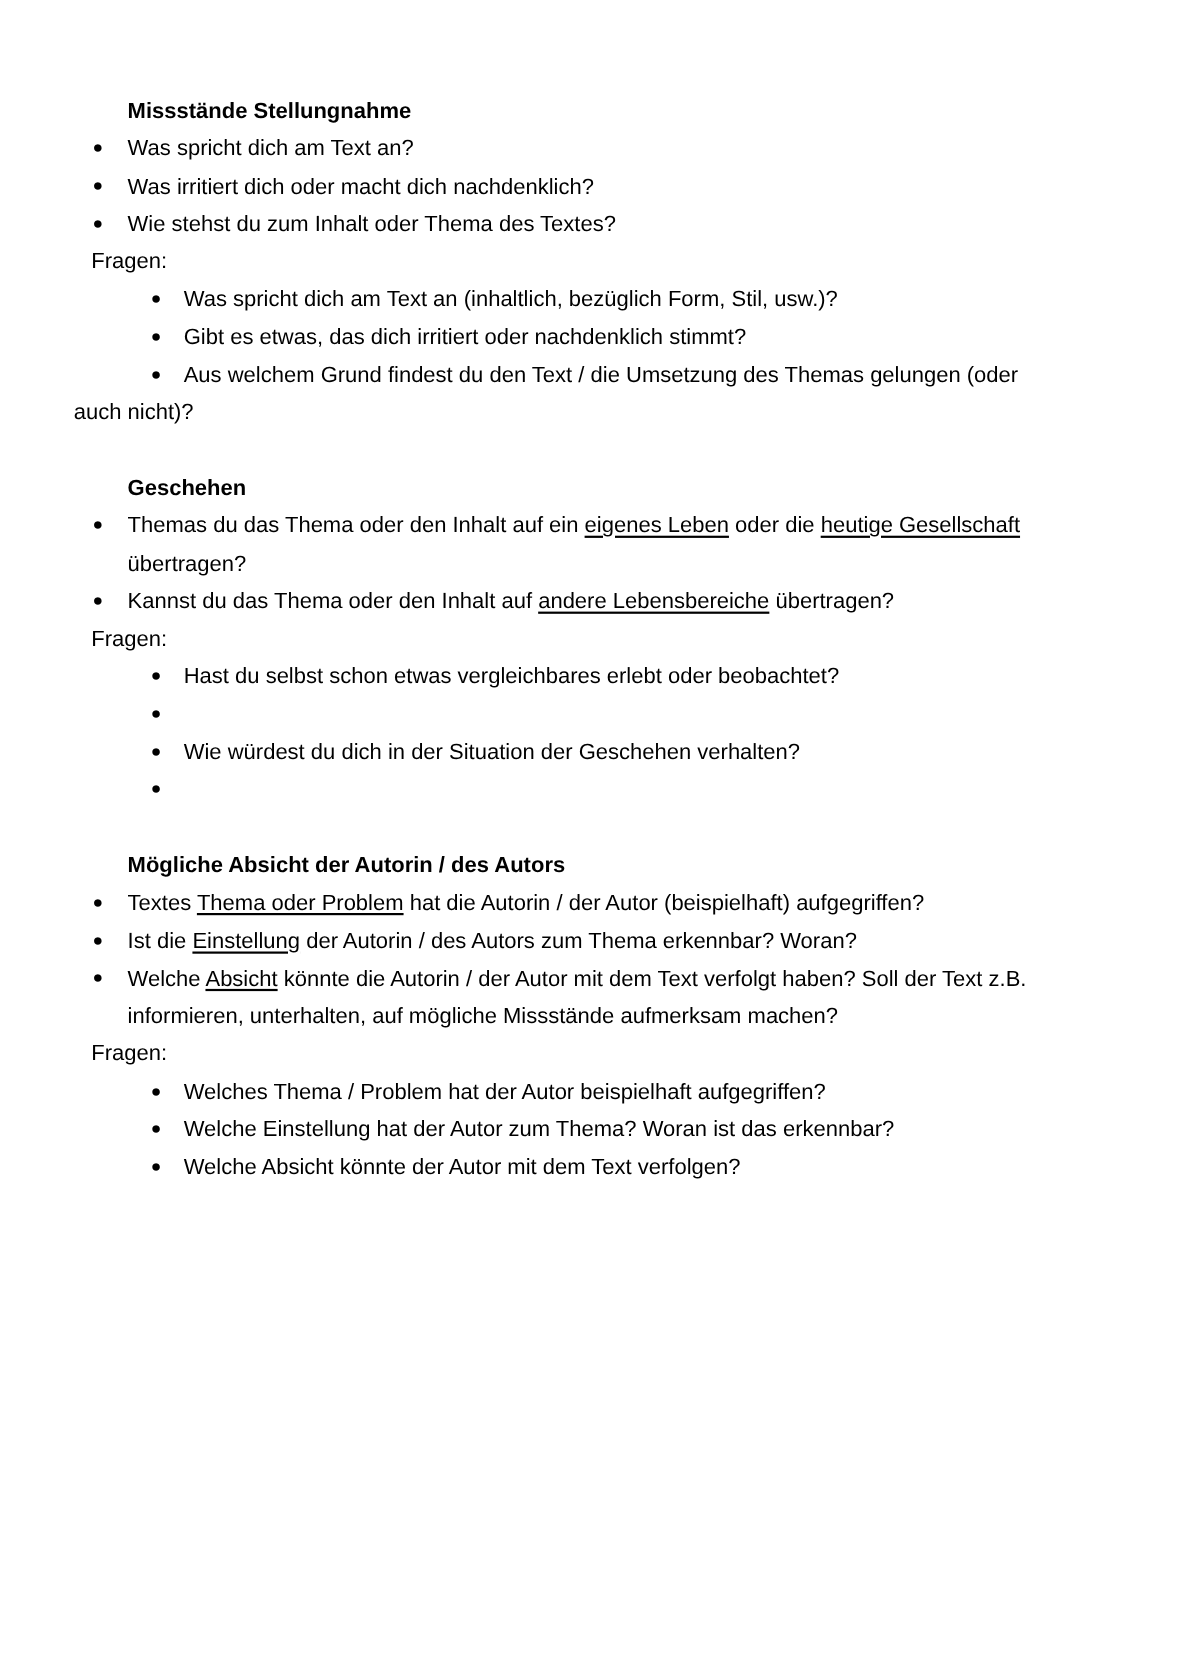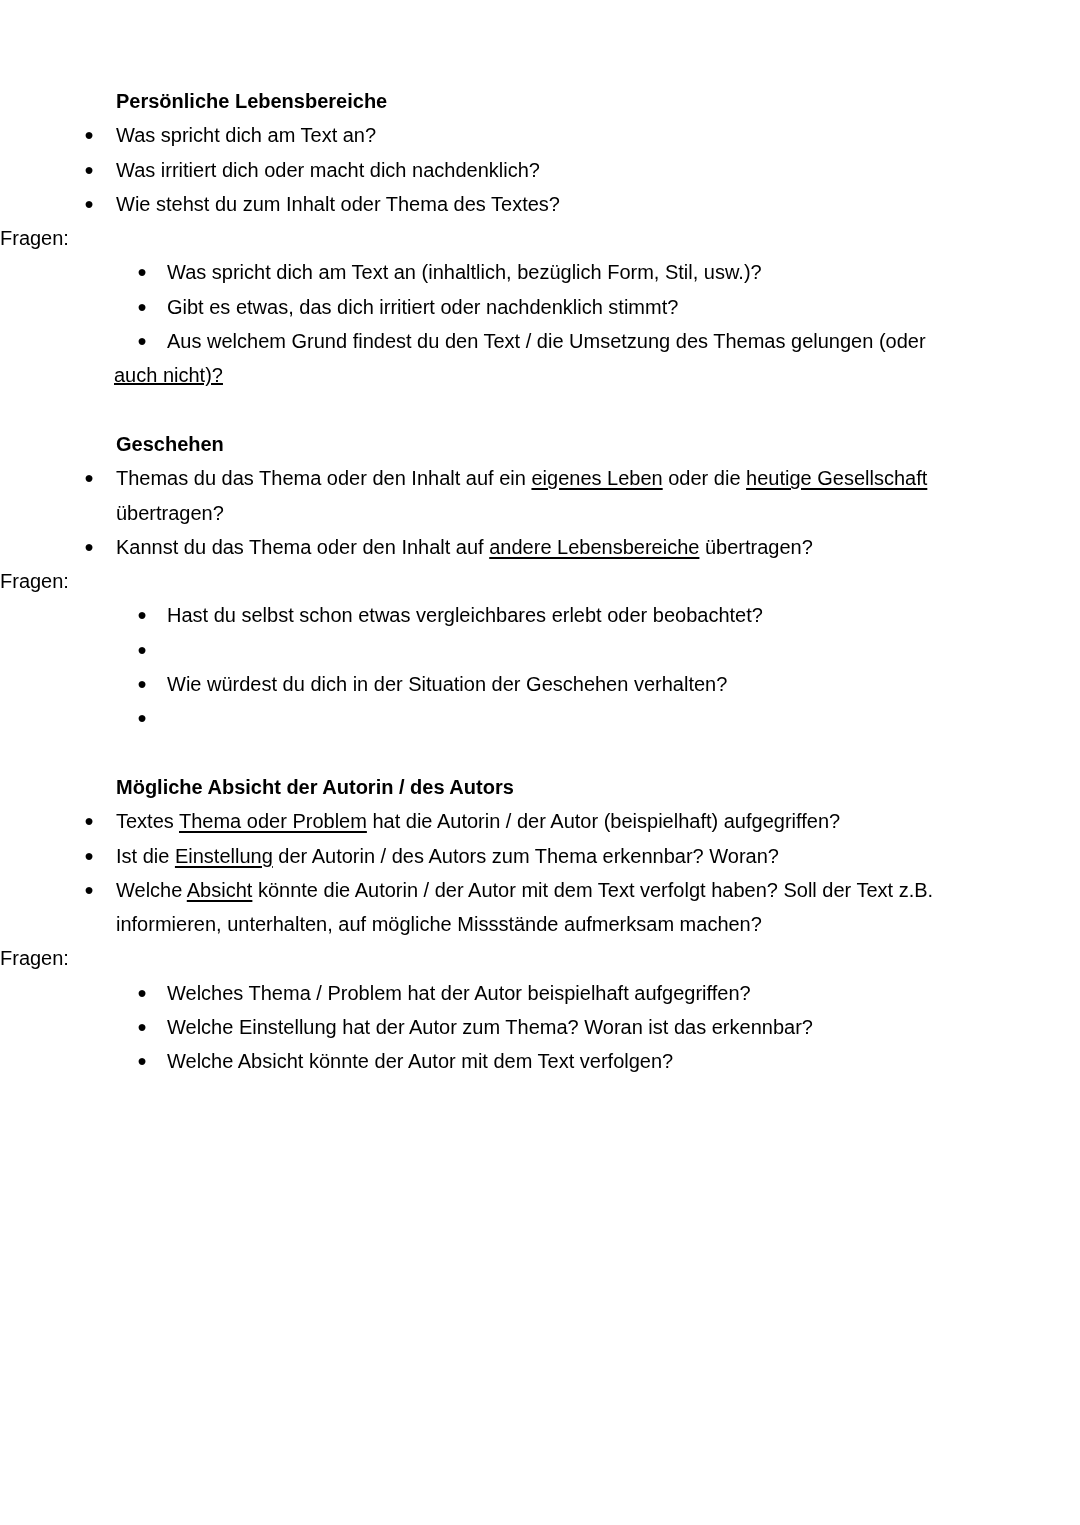--- a/index.html
+++ b/index.html
@@ -6,34 +6,34 @@
     body {
       width: 1080px; height: 1525px; position: relative; overflow: hidden;
       font-family: "Liberation Sans", "DejaVu Sans", sans-serif;
       color: #000000; font-size: 20px;
     }
     .page { position: absolute; left: 0; top: 84px; width: 1080px; }
     .line { position: relative; height: 34.3px; line-height: 34.3px; white-space: nowrap; }
     .heading { padding-left: 116px; font-weight: bold; }
     .bullet { padding-left: 116px; }
     .bullet .dot { position: absolute; left: 82px; top: 0; width: 14px; text-align: center; font-size: 16px; }
-    .label { }
+    .label { padding-left: 83px; }
     .sub { padding-left: 167px; }
     .sub .dot { position: absolute; left: 135px; top: 0; width: 14px; text-align: center; font-size: 16px; }
     .cont-main { padding-left: 116px; }
-    .cont-sub { padding-left: 114px; text-decoration: underline; }
+    .cont-sub { padding-left: 67px; }
     .gap { height: 34.3px; }
     u { text-decoration: underline; text-underline-offset: 3px; text-decoration-thickness: 1.5px; }
   </style>
 </head>
 <body>
 
 <div class="page">
 
-  <div class="line heading">Persönliche Lebensbereiche</div>
+  <div class="line heading">Missstände Stellungnahme</div>
   <div class="line bullet">
     <span class="dot">●</span>
     <span>Was spricht dich am Text an?</span>
   </div>
   <div class="line bullet">
     <span class="dot">●</span>
     <span>Was irritiert dich oder macht dich nachdenklich?</span>
   </div>
   <div class="line bullet">
     <span class="dot">●</span>

